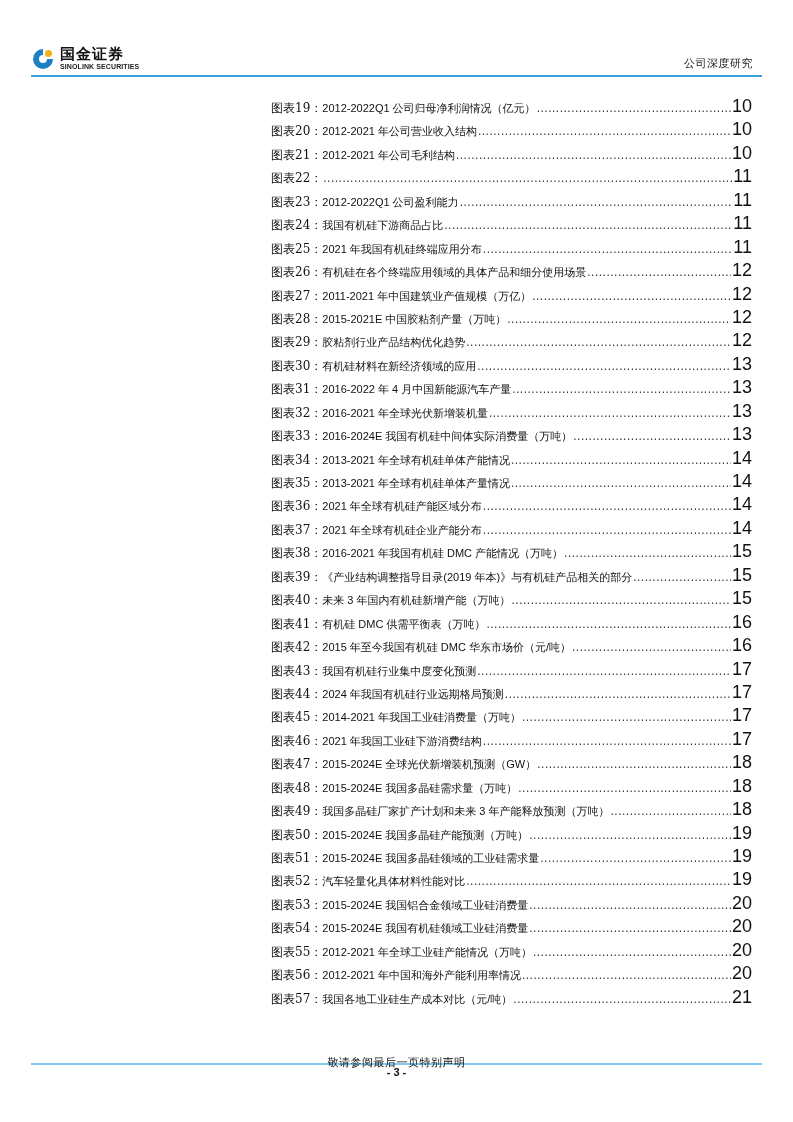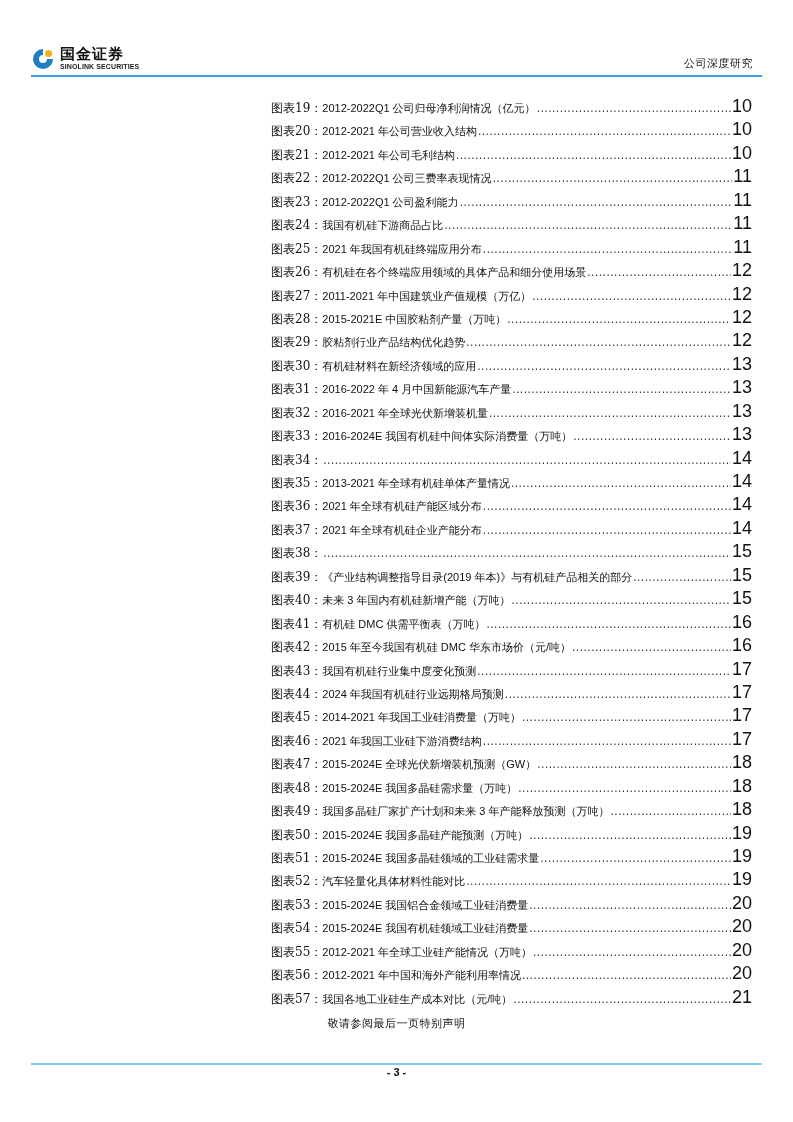--- a/index.html
+++ b/index.html
@@ -14,21 +14,21 @@
     .header-line { position: absolute; left: 31px; top: 75px; width: 731px; height: 2px; background: #3aa0dc; }
     .toc { position: absolute; left: 271px; top: 96px; width: 481px; }
     .toc-row { display: flex; align-items: baseline; height: 23.45px; font-size: 12.5px; white-space: nowrap; overflow: hidden; }
     .toc-label { font-family: "DejaVu Serif", serif; font-size: 12px; color: #111; flex: 0 0 auto; }
     .toc-title { font-family: "Liberation Sans", sans-serif; font-size: 11px; color: #111; flex: 0 0 auto; }
     .toc-dots { flex: 1 1 auto; overflow: hidden; margin: 0 1px; font-family: "Liberation Sans", sans-serif; font-size: 12px; color: #333; letter-spacing: 0.5px; }
     .toc-dots::before { content: "........................................................................................................................................................................................................"; }
     .toc-page { font-family: "Liberation Sans", sans-serif; font-size: 18px; color: #111; flex: 0 0 auto; }
     .footer-line { position: absolute; left: 31px; top: 1063px; width: 731px; height: 2px; background: #7fcbef; }
     .footer-page { position: absolute; left: 0; width: 793px; top: 1066px; text-align: center; font-family: "Liberation Sans", sans-serif; font-weight: bold; font-size: 11px; color: #111; }
-    .footer-note { position: absolute; left: 0; width: 793px; top: 1016px; text-align: center; font-size: 11px; color: #111; letter-spacing: 0.5px; }
+    .footer-note { position: absolute; left: 0; width: 793px; top: 1055px; text-align: center; font-size: 11px; color: #111; letter-spacing: 0.5px; }
   </style>
 </head>
 <body>
 
 <div class="header">
   <div class="logo">
     <div class="logo-mark">
       <svg width="24" height="24" viewBox="0 0 24 24">
         <path d="M12 2 A10 10 0 1 0 22 12 L16 12 A4 4 0 1 1 12 8 Z" fill="#1f7fc4"></path>
         <circle cx="17.5" cy="6.5" r="3.6" fill="#f2b21c"></circle>
@@ -57,21 +57,20 @@
       <span class="toc-page">10</span>
     </div>
     <div class="toc-row">
       <span class="toc-label">图表21：</span>
       <span class="toc-title">2012-2021 年公司毛利结构</span>
       <span class="toc-dots"></span>
       <span class="toc-page">10</span>
     </div>
     <div class="toc-row">
       <span class="toc-label">图表22：</span>
-      <span class="toc-title">2012-2022Q1 公司三费率表现情况</span>
       <span class="toc-dots"></span>
       <span class="toc-page">11</span>
     </div>
     <div class="toc-row">
       <span class="toc-label">图表23：</span>
       <span class="toc-title">2012-2022Q1 公司盈利能力</span>
       <span class="toc-dots"></span>
       <span class="toc-page">11</span>
     </div>
     <div class="toc-row">
@@ -129,20 +128,21 @@
       <span class="toc-page">13</span>
     </div>
     <div class="toc-row">
       <span class="toc-label">图表33：</span>
       <span class="toc-title">2016-2024E 我国有机硅中间体实际消费量（万吨）</span>
       <span class="toc-dots"></span>
       <span class="toc-page">13</span>
     </div>
     <div class="toc-row">
       <span class="toc-label">图表34：</span>
+      <span class="toc-title">2013-2021 年全球有机硅单体产能情况</span>
       <span class="toc-dots"></span>
       <span class="toc-page">14</span>
     </div>
     <div class="toc-row">
       <span class="toc-label">图表35：</span>
       <span class="toc-title">2013-2021 年全球有机硅单体产量情况</span>
       <span class="toc-dots"></span>
       <span class="toc-page">14</span>
     </div>
     <div class="toc-row">
@@ -152,20 +152,21 @@
       <span class="toc-page">14</span>
     </div>
     <div class="toc-row">
       <span class="toc-label">图表37：</span>
       <span class="toc-title">2021 年全球有机硅企业产能分布</span>
       <span class="toc-dots"></span>
       <span class="toc-page">14</span>
     </div>
     <div class="toc-row">
       <span class="toc-label">图表38：</span>
+      <span class="toc-title">2016-2021 年我国有机硅 DMC 产能情况（万吨）</span>
       <span class="toc-dots"></span>
       <span class="toc-page">15</span>
     </div>
     <div class="toc-row">
       <span class="toc-label">图表39：</span>
       <span class="toc-title">《产业结构调整指导目录(2019 年本)》与有机硅产品相关的部分</span>
       <span class="toc-dots"></span>
       <span class="toc-page">15</span>
     </div>
     <div class="toc-row">

